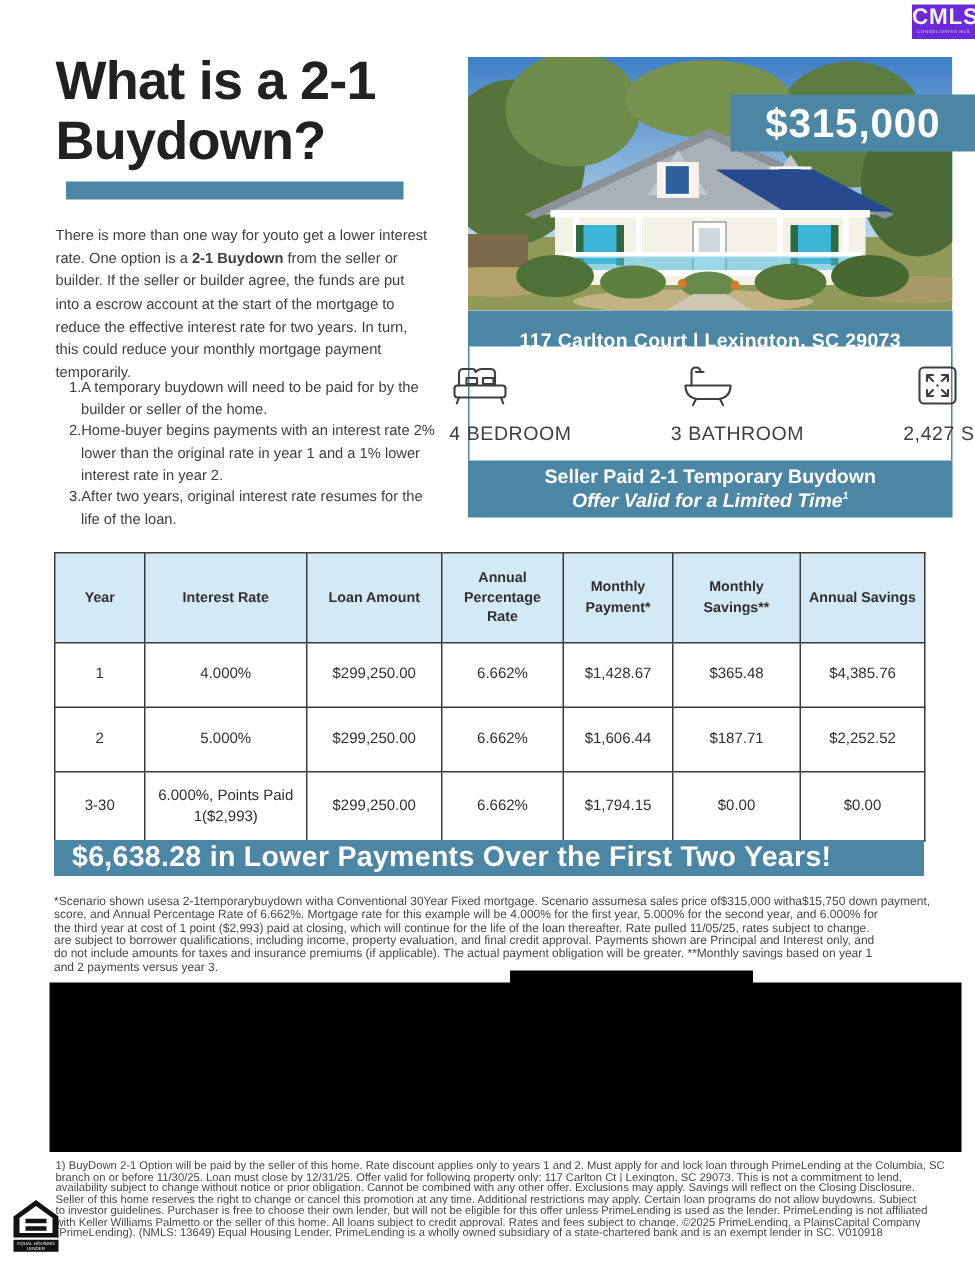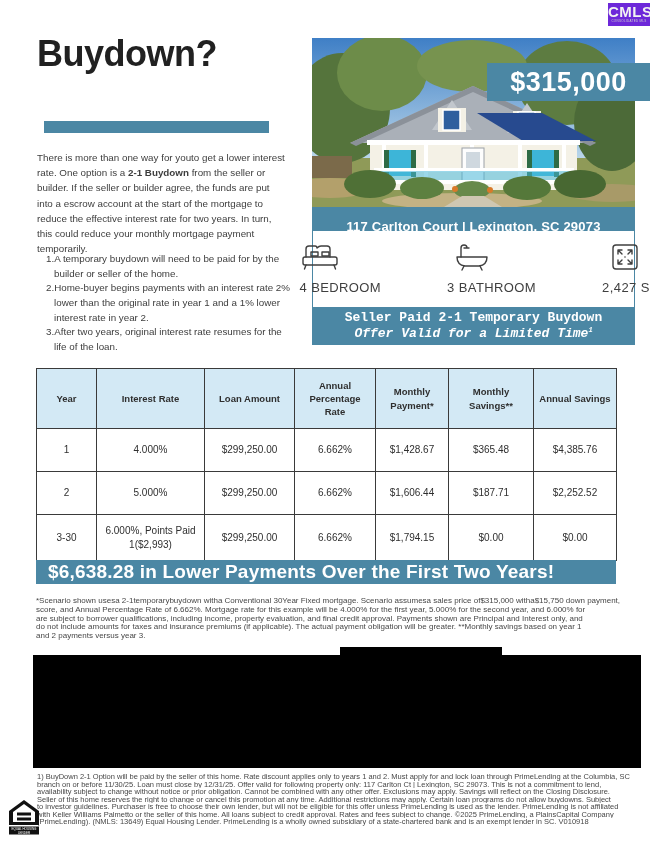--- a/index.html
+++ b/index.html
@@ -44,21 +44,21 @@
   .features-box{
     position:absolute;left:312px;top:231px;width:323px;height:76px;background:#fff;
     border-left:1.5px solid var(--teal);border-right:1.5px solid var(--teal);
     display:flex;align-items:center;justify-content:center;gap:26px;
   }
   .feature{display:flex;flex-direction:column;align-items:center;gap:5px;}
   .feature .label{font-size:13px;color:#3f3f3f;letter-spacing:0.4px;white-space:nowrap;margin-left:40px;}
   .feature svg{stroke:#3f3f3f;fill:none;stroke-width:1.4;stroke-linecap:round;stroke-linejoin:round;}
   .seller-banner{
     position:absolute;left:312px;top:307px;width:323px;height:38px;background:var(--teal);
-    color:#fff;text-align:center;font-size:13px;padding-top:3px;line-height:1.25;font-family:Liberation Mono, monospace;
+    color:#fff;text-align:center;font-size:13px;padding-top:3px;line-height:1.25;
   }
   .seller-banner .l1{font-weight:bold;}
   .seller-banner .l2{font-weight:bold;font-style:italic;}
   .seller-banner sup{font-size:7px;}
   
   .rate-table{
     position:absolute;left:36px;top:368px;width:580px;border-collapse:collapse;table-layout:fixed;
   }
   .rate-table th,.rate-table td{border:1px solid #3a3a3a;text-align:center;vertical-align:middle;color:#2f2f2f;}
   .rate-table th{background:var(--header-blue);height:60px;font-size:9.5px;font-weight:bold;line-height:1.4;padding:2px 4px;}
@@ -79,20 +79,21 @@
   .redact-box{position:absolute;left:33px;top:655px;width:608px;height:113px;background:#000;}
   
   .ehl{position:absolute;left:8px;top:799px;width:32px;}
 </style>
 </head>
 <body>
 
 <div class="page">
 
   <div class="title">
+    <div>What is a 2-1</div>
     <div>Buydown?</div>
   </div>
   <div class="title-bar"></div>
 
   <div class="intro-paragraph"><span>There is more than one way for youto get a lower interest rate. One option is a </span><b>2-1 Buydown</b><span> from the seller or builder. If the seller or builder agree, the funds are put into a escrow account at the start of the mortgage to reduce the effective interest rate for two years. In turn, this could reduce your monthly mortgage payment temporarily.</span></div>
 
   <div class="intro-list">
     <div class="item"><span>1.</span><span>A temporary buydown will need to be paid for by the builder or seller of the home.</span></div>
     <div class="item"><span>2.</span><span>Home-buyer begins payments with an interest rate 2% lower than the original rate in year 1 and a 1% lower interest rate in year 2.</span></div>
     <div class="item"><span>3.</span><span>After two years, original interest rate resumes for the life of the loan.</span></div>
@@ -262,20 +263,21 @@
     </tbody>
   </table>
 
   <div class="savings-banner">
     <span>$6,638.28 in Lower Payments Over the First Two Years!</span>
   </div>
 
   <div class="disclaimer1">
     <div class="line">*Scenario shown usesa 2-1temporarybuydown witha Conventional 30Year Fixed mortgage. Scenario assumesa sales price of$315,000 witha$15,750 down payment,</div>
     <div class="line">score, and Annual Percentage Rate of 6.662%. Mortgage rate for this example will be 4.000% for the first year, 5.000% for the second year, and 6.000% for</div>
+    <div class="line">the third year at cost of 1 point ($2,993) paid at closing, which will continue for the life of the loan thereafter. Rate pulled 11/05/25, rates subject to change.</div>
     <div class="line">are subject to borrower qualifications, including income, property evaluation, and final credit approval. Payments shown are Principal and Interest only, and</div>
     <div class="line">do not include amounts for taxes and insurance premiums (if applicable). The actual payment obligation will be greater. **Monthly savings based on year 1</div>
     <div class="line">and 2 payments versus year 3.</div>
   </div>
 
   <div class="redact-notch"></div>
   <div class="redact-box"></div>
 
   <div class="disclaimer2">
     <div class="line">1) BuyDown 2-1 Option will be paid by the seller of this home. Rate discount applies only to years 1 and 2. Must apply for and lock loan through PrimeLending at the Columbia, SC</div>

